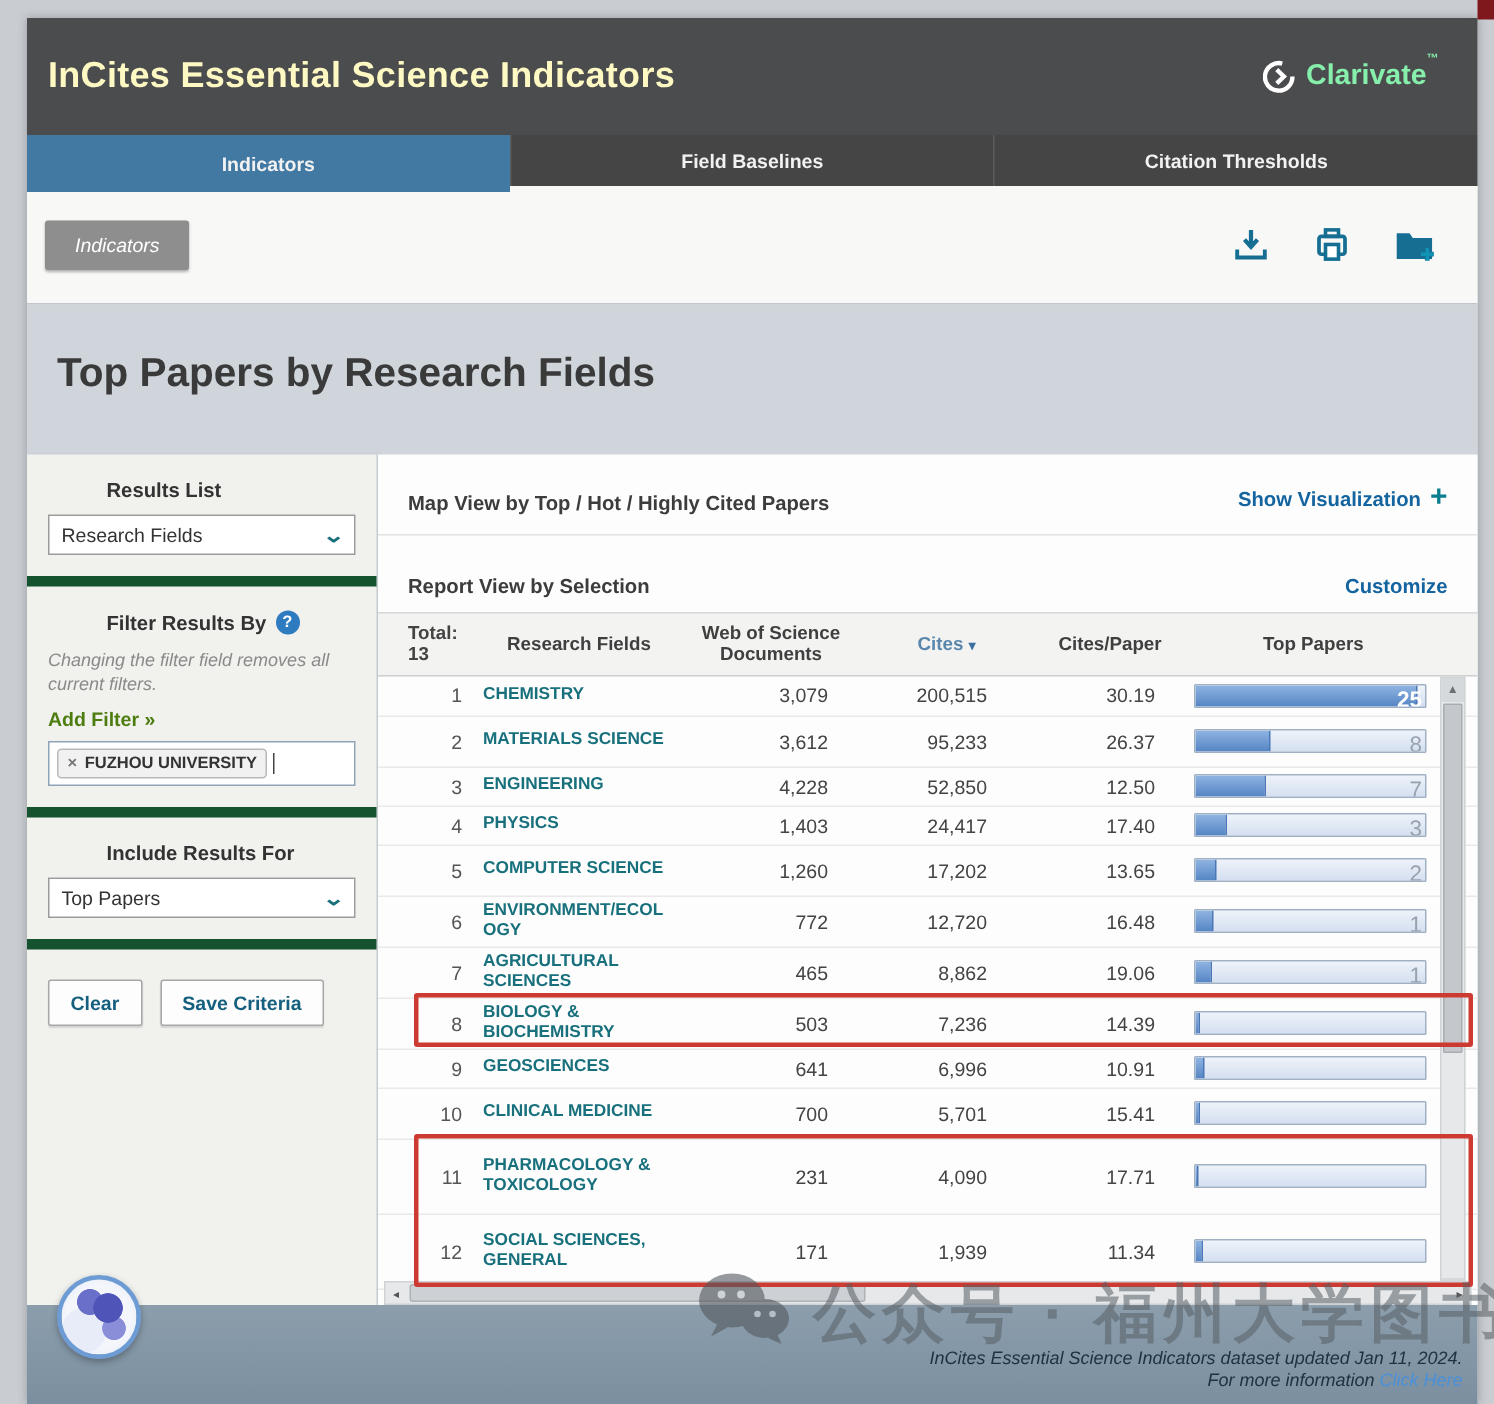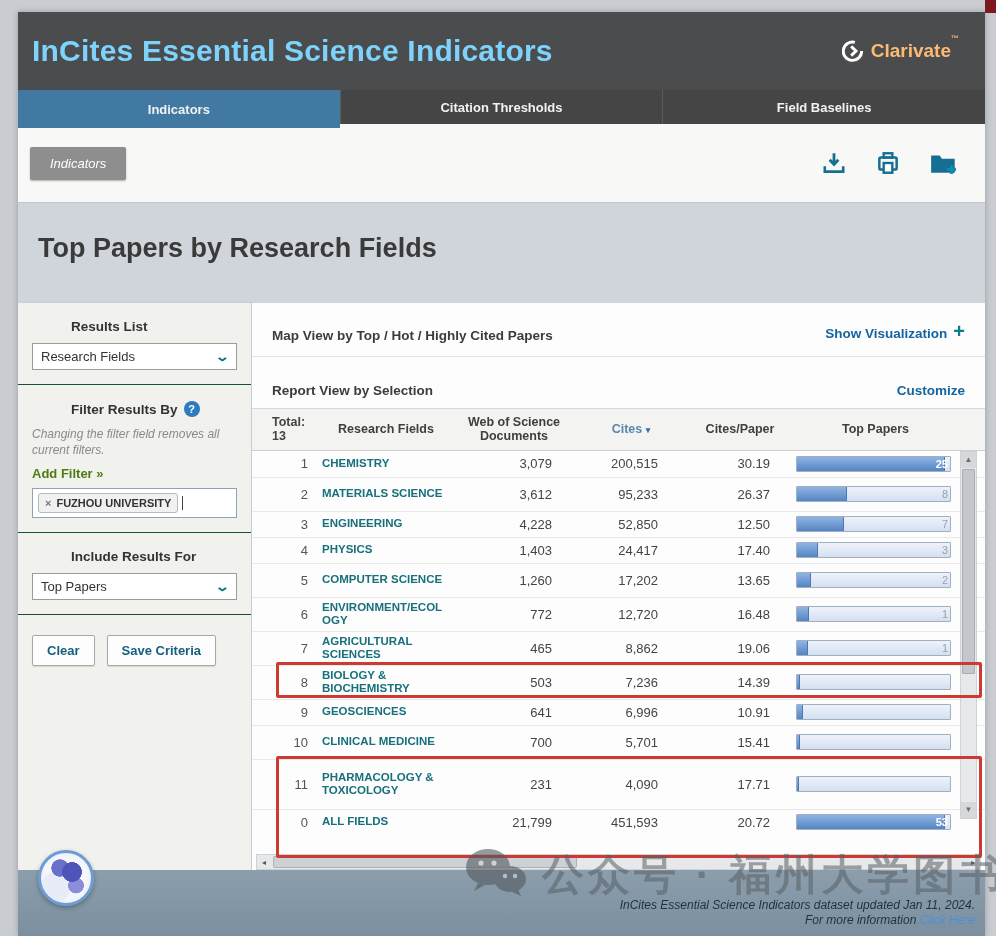--- a/index.html
+++ b/index.html
@@ -8,22 +8,22 @@
     font-family:"Liberation Sans", sans-serif;
     background:#c9cdd1;
     position:relative;
     overflow:hidden;
   }
   #root { position:absolute; inset:0; }
   .page { position:absolute; left:18px; top:12px; width:967px; height:924px; box-shadow:0 0 6px rgba(0,0,0,.25); }
 
   
   .app-header { height:78px; background:#4b4c4e; display:flex; align-items:center; justify-content:space-between; padding:0 26px 0 14px; }
-  .app-title { color:#7dd3fc; font-size:30px; font-weight:bold; letter-spacing:.2px; }
-  .brand { display:flex; align-items:center; gap:7px; color:#fdba74; }
+  .app-title { color:#fef9c3; font-size:24px; font-weight:bold; letter-spacing:.2px; }
+  .brand { display:flex; align-items:center; gap:7px; color:#86efac; }
   .brand svg { display:block; }
   .brand-name { font-size:19px; font-weight:bold; }
   .brand-tm { font-size:8px; vertical-align:top; position:relative; top:-6px; }
 
   
   .tab-bar { height:34px; background:#454545; display:flex; position:relative; z-index:3; }
   .tab { flex:1; display:flex; align-items:center; justify-content:center; color:#f2f2f2; font-size:13px; font-weight:bold; border-left:1px solid #5b5b5b; cursor:pointer; }
   .tab:first-child { border-left:none; }
   .tab.active { background:#4279a3; height:38px; }
 
@@ -34,21 +34,21 @@
   .tool-icons svg { display:block; cursor:pointer; }
 
   
   .content { background:#cfd5da; }
   .title-block { height:100px; padding:30px 16px 0 20px; }
   .page-title { font-size:27px; font-weight:bold; color:#3a3a3a; }
 
   .panels { display:flex; height:567px; padding:0; }
   
   .sidebar { width:234px; background:#f1f1ee; border-right:1px solid #c6cbd0; box-shadow:2px 0 3px rgba(0,0,0,.08); display:flex; flex-direction:column; }
-  .side-sec { padding:16px 14px 14px 14px; border-top:1px solid #14532d; }
+  .side-sec { padding:16px 14px 14px 14px; border-top:7px solid #14532d; }
   .side-sec:first-child { border-top:none; }
   .side-label { font-size:13.5px; font-weight:bold; color:#333; margin-bottom:9px; display:flex; align-items:center; gap:6px;padding-left:39px; }
   .select-box { background:#fff; border:1px solid #9b9b9b; height:27px; display:flex; align-items:center; justify-content:space-between; padding:0 8px; font-size:13px; color:#333; cursor:pointer; }
   .chev { color:#17707c; font-size:13px; font-weight:bold; transform:scaleX(1.4); }
   .help-badge { width:16px; height:16px; border-radius:50%; background:#2e7bbf; color:#fff; font-size:11px; font-weight:bold; display:inline-flex; align-items:center; justify-content:center; }
   .filter-note { font-size:12px; font-style:italic; color:#8a8a8a; line-height:1.35; margin-bottom:8px; }
   .add-filter { font-size:13px; font-weight:bold; color:#4d7c0f; margin-bottom:7px; cursor:pointer; }
   .tag-input { background:#fff; border:1px solid #8fa3b8; padding:4px 5px; display:flex; align-items:center; gap:4px; min-height:28px; }
   .tag { border:1px solid #b8b8b8; background:#f1f1f1; border-radius:3px; font-size:11px; font-weight:bold; color:#333; padding:3px 6px; display:inline-flex; align-items:center; gap:5px; white-space:nowrap; }
   .tag-x { color:#777; font-weight:bold; cursor:pointer; }
@@ -74,21 +74,21 @@
   .tbody-wrap { position:relative; }
   .trow { padding:0 30px 0 20px; border-top:1px solid #e9e9e9; }
   .trow:first-child { border-top:none; }
   .lines-1 { height:26px; } .lines-2 { height:34px; } .lines-3 { height:50px; }
   .td-rank { font-size:13px; color:#555; text-align:right; padding-right:14px; }
   .td-field { font-size:11.5px; font-weight:bold; color:#17707c; line-height:1.18; padding-right:6px; overflow-wrap:break-word; cursor:pointer; }
   .td-num { font-size:13px; color:#444; text-align:right; padding-right:26px; }
   .td-bar { padding-right:4px; }
   .bar-track { position:relative; height:16px; border:1px solid #9fb0c4; background:linear-gradient(#eef3fa,#d4dff0); overflow:hidden; border-radius:1px; }
   .bar-fill { position:absolute; left:0; top:0; bottom:0; background:linear-gradient(#8fb4e2,#5585c4); border-right:1px solid #4a77b5; }
-  .bar-label { position:absolute; right:2px; top:1px; font-size:11px; color:#98a2ae; }
+  .bar-label { position:absolute; right:2px; top:1px; font-size:15px; color:#98a2ae; }
   .full .bar-label { color:#fff; font-weight:bold; }
 
   
   .vscroll { position:absolute; top:0; bottom:16px; right:8px; width:17px; background:#e6e8ea; border:1px solid #cfd3d6; }
   .vbtn { height:16px; background:#d6d9dc; color:#6b7075; font-size:8px; display:flex; align-items:center; justify-content:center; }
   .vthumb { position:absolute; top:17px; left:1px; right:1px; height:56%; background:#c4c8cc; border:1px solid #a9adb1; border-radius:1px; }
   .vbtn.down { position:absolute; bottom:0; left:0; right:0; }
   
   .hscroll { position:absolute; left:4px; right:4px; bottom:0; height:16px; background:#e6e8ea; border:1px solid #cfd3d6; display:flex; align-items:center; }
   .hbtn { width:14px; font-size:8px; color:#555; text-align:center; }
@@ -128,22 +128,22 @@
               <path d="M14 2.6A10 10 0 1 0 21.4 12" stroke="#fff" stroke-width="3.2" fill="none"></path>
               <path d="M10 7l5.2 5L10 17" stroke="#fff" stroke-width="3.2" fill="none"></path>
             </svg>
         </span>
         <span class="brand-name"><span>Clarivate</span><span class="brand-tm">™</span></span>
       </div>
     </div>
 
     <div class="tab-bar">
       <div class="tab active">Indicators</div>
+      <div class="tab">Field Baselines</div>
       <div class="tab">Citation Thresholds</div>
-      <div class="tab">Field Baselines</div>
     </div>
 
     <div class="toolbar">
       <div class="breadcrumb-btn">Indicators</div>
       <div class="tool-icons">
         <span>
           <svg width="26" height="26" viewBox="0 0 24 24">
               <path d="M12 3v10M8 9l4 4.4L16 9" stroke="#166f92" stroke-width="2.6" fill="none"></path>
               <path d="M3.5 15v5h17v-5" stroke="#166f92" stroke-width="2.4" fill="none"></path>
             </svg>
@@ -372,20 +372,33 @@
     <div class="td-num">231</div>
     <div class="td-num">4,090</div>
     <div class="td-num">17.71</div>
     <div class="td-bar">
       <div class="bar-track">
         <div class="bar-fill" style="width: 1.5%;"></div>
         <div class="bar-label"></div>
       </div>
     </div>
   </div>
+              <div class="grid-row trow lines-3">
+    <div class="td-rank">12</div>
+    <div class="td-field">SOCIAL SCIENCES, GENERAL</div>
+    <div class="td-num">171</div>
+    <div class="td-num">1,939</div>
+    <div class="td-num">11.34</div>
+    <div class="td-bar">
+      <div class="bar-track">
+        <div class="bar-fill" style="width: 3%;"></div>
+        <div class="bar-label"></div>
+      </div>
+    </div>
+  </div>
               <div class="grid-row trow lines-1 full">
     <div class="td-rank">0</div>
     <div class="td-field">ALL FIELDS</div>
     <div class="td-num">21,799</div>
     <div class="td-num">451,593</div>
     <div class="td-num">20.72</div>
     <div class="td-bar">
       <div class="bar-track">
         <div class="bar-fill" style="width: 97%;"></div>
         <div class="bar-label">53</div>

